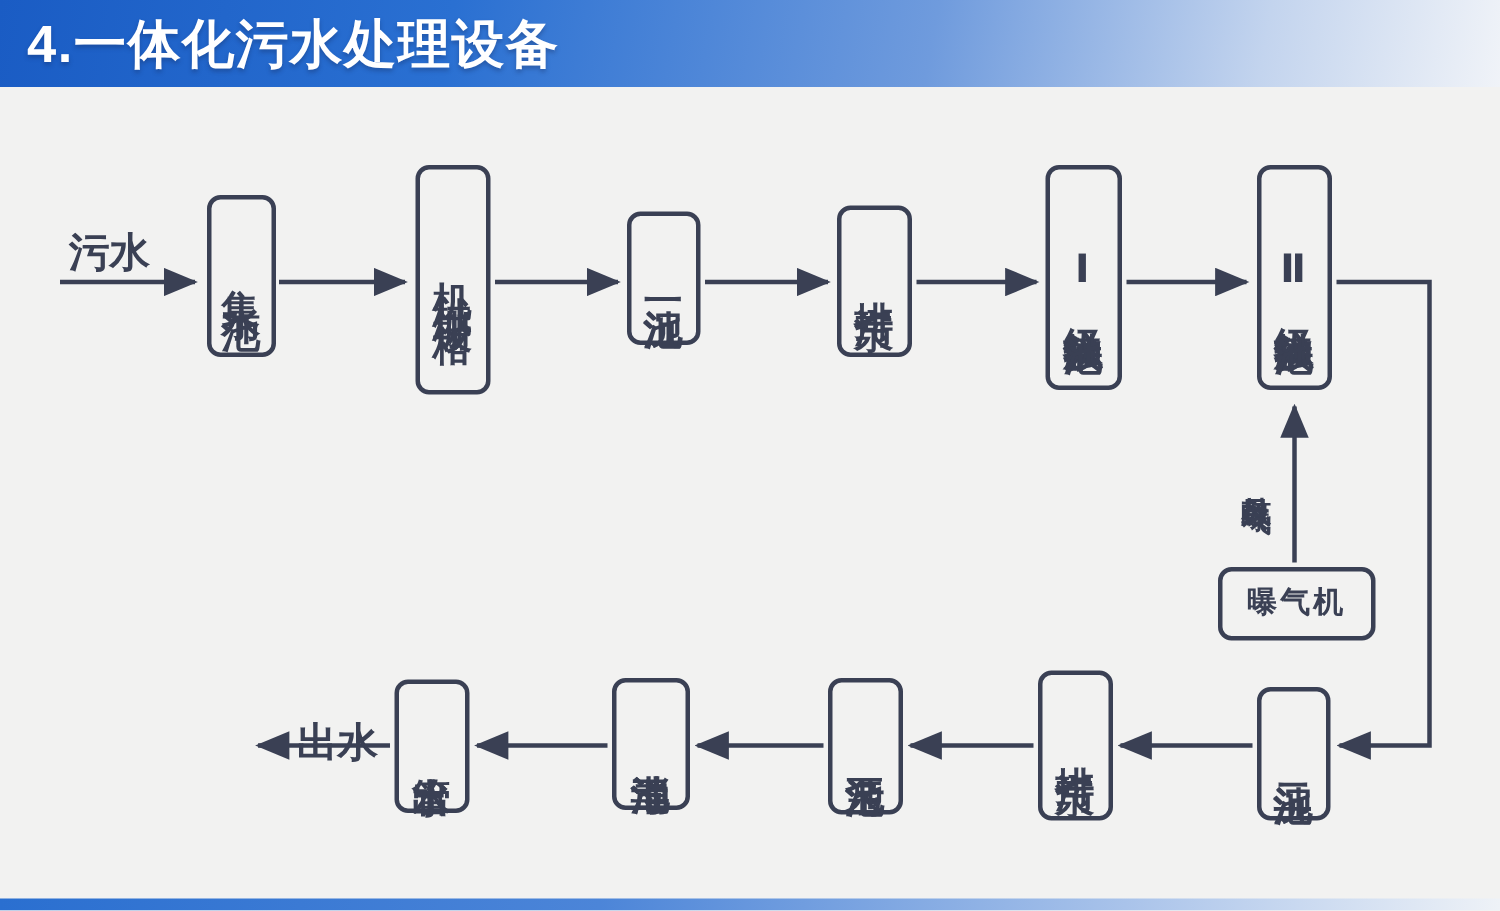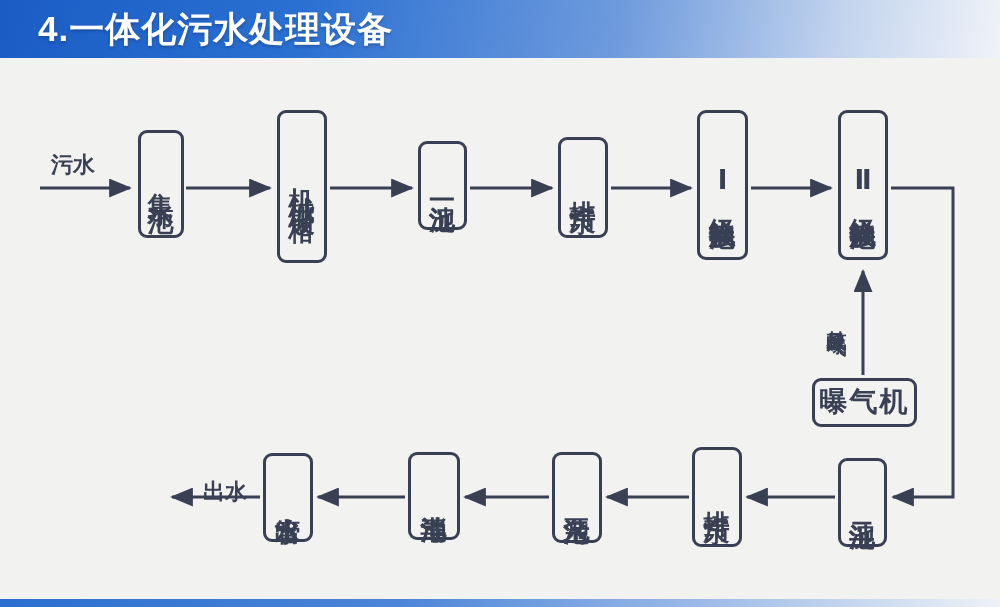--- a/index.html
+++ b/index.html
@@ -20,21 +20,21 @@
   
   .header{
     position:absolute;left:0;top:0;width:1000px;height:58px;
     background:linear-gradient(100deg,#1a5cc4 0%,#2a70d2 30%,#6f9bdd 62%,#c3d4ee 84%,#f0f3f8 100%);
     display:flex;align-items:center;
   }
   .header .title{
     color:#ffffff;
     font-size:35px;
     font-weight:700;
-    padding-left:38px;
+    padding-left:18px;
     letter-spacing:1px;
     text-shadow:0 2px 3px rgba(20,40,90,.35);
     white-space:nowrap;
   }
   
   .footer-bar{
     position:absolute;left:0;bottom:0;width:1000px;height:8px;
     background:linear-gradient(to right,#2a6fd0 0%,#4c85d8 40%,#a9c3ea 75%,#eef2f7 100%);
   }
   
@@ -47,33 +47,33 @@
     font-weight:700;
     font-size:26px;
     line-height:1.08;
     writing-mode:vertical-rl;
     text-orientation:upright;
     background:transparent;
   }
   .node.h{
     writing-mode:horizontal-tb;
     text-orientation:mixed;
-    font-size:28px;
+    font-size:20px;
     letter-spacing:2px;
   }
   .ls2{letter-spacing:2px;}
   .ls5{letter-spacing:5px;}
   .ls8{letter-spacing:8px;}
   .ls10{letter-spacing:10px;}
   
   .flabel{
     position:absolute;
     color:var(--ink);
     font-weight:700;
-    font-size:22px;
+    font-size:27px;
     text-align:center;
     white-space:nowrap;
   }
   .flabel.v{
     writing-mode:vertical-rl;
     text-orientation:upright;
     letter-spacing:2px;
     font-size:20px;
   }
   

